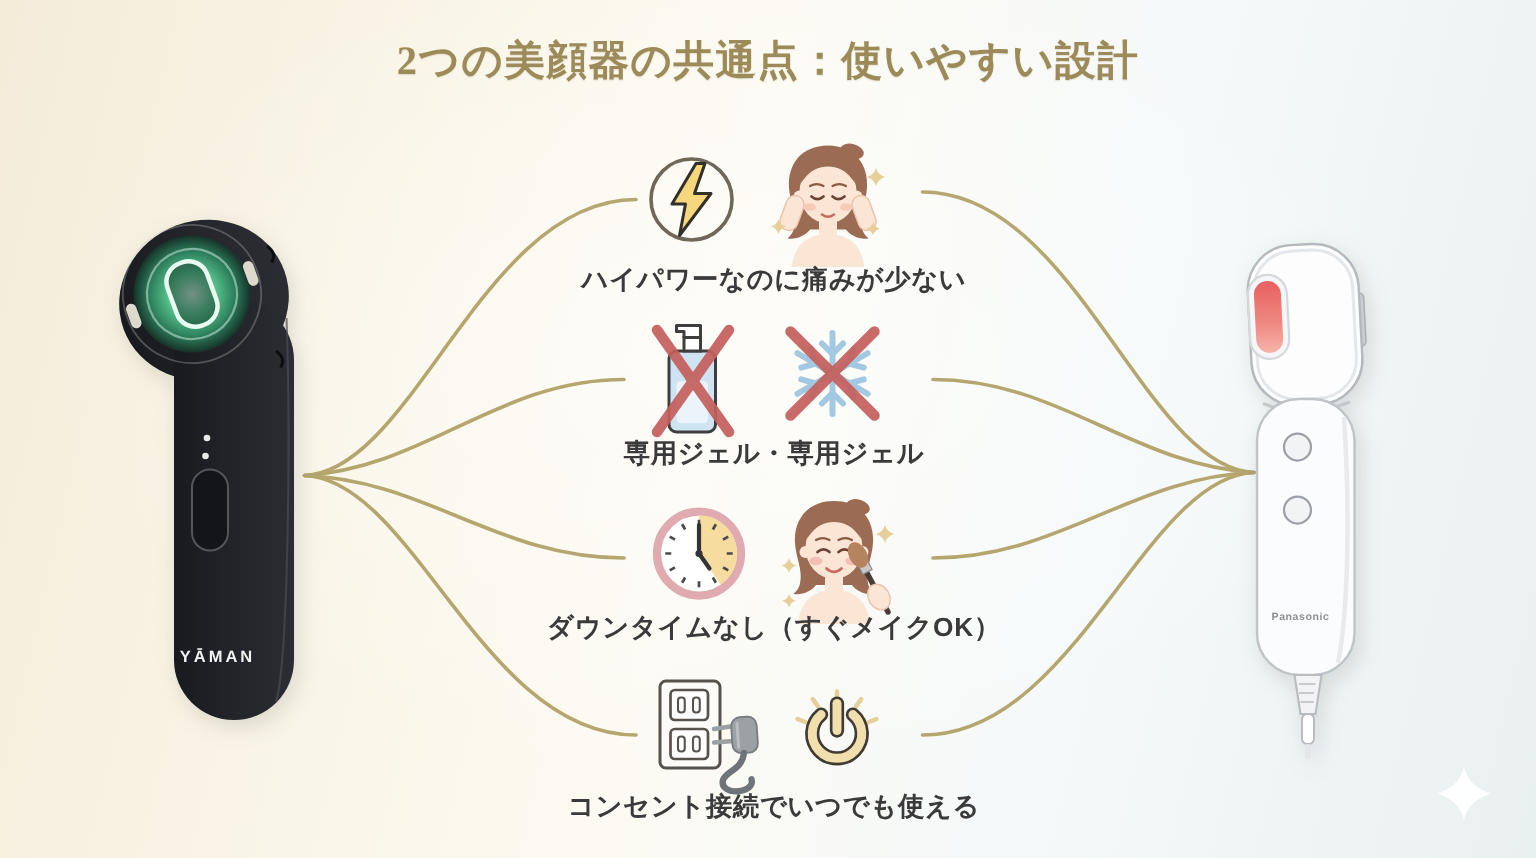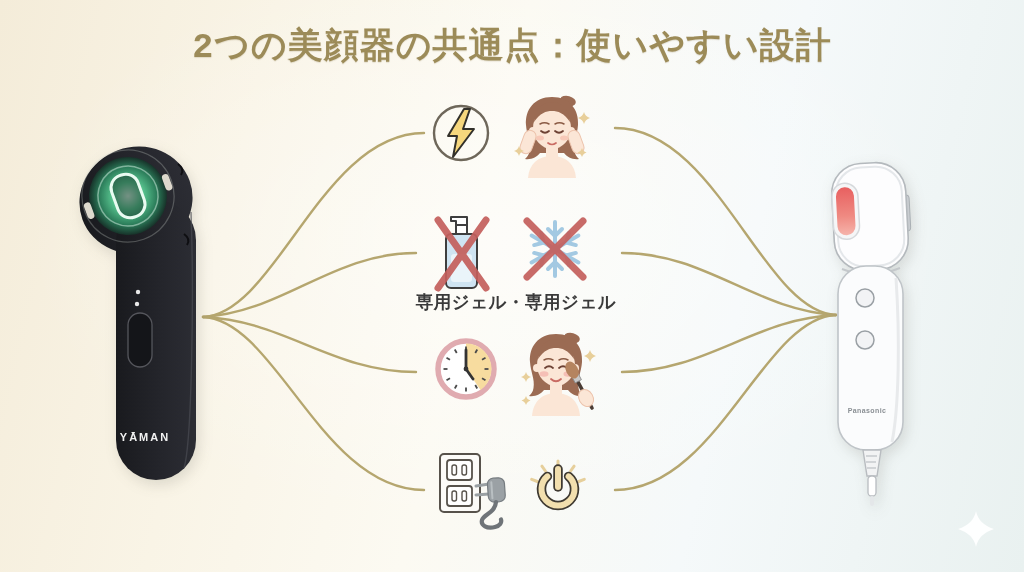--- a/index.html
+++ b/index.html
@@ -6,22 +6,22 @@
   .canvas{
     position:relative;width:1024px;height:572px;overflow:hidden;
     background:
       radial-gradient(ellipse at 48% 42%, rgba(255,255,255,.5), rgba(255,255,255,0) 62%),
       linear-gradient(103deg, var(--background-warm,#f4ecd9) 0%, #f9f4e6 24%, #fcfaf2 46%, #f5f9fa 70%, var(--background-cool,#e9f1f0) 100%);
     font-family:"Liberation Sans","DejaVu Sans",sans-serif;
   }
   .title{
     position:absolute;top:22px;left:50%;transform:translateX(-50%);
     margin:0;white-space:nowrap;
-    font-family:Liberation Mono, monospace;
-    font-size:35px;font-weight:700;letter-spacing:1px;
+    font-family:Liberation Serif, serif;
+    font-size:27px;font-weight:700;letter-spacing:1px;
     color:var(--title-gold,#9c8b58);
     text-shadow:0 1px 1px rgba(120,100,50,.18);
   }
   .abs{position:absolute;}
   .fan{position:absolute;left:0;top:0;pointer-events:none;}
   .feature-label{
     position:absolute;left:516px;transform:translateX(-50%);
     white-space:nowrap;font-size:17.5px;font-weight:600;
     color:var(--text-dark,#3a3a3a);letter-spacing:.5px;
   }
@@ -276,19 +276,22 @@
       <line x1="7.3" y1="31.5" x2="1.7" y2="29.4"></line>
     </g>
     <g fill="none" stroke-linecap="round">
       <path d="M 38.6,26.4 A 16.5,16.5 0 1 1 17.4,26.4" stroke="#3f3a32" stroke-width="9.5"></path>
       <line x1="28" y1="19" x2="28" y2="37" stroke="#3f3a32" stroke-width="9.5"></line>
       <path d="M 38.6,26.4 A 16.5,16.5 0 1 1 17.4,26.4" stroke="var(--power-gold,#f2dfae)" stroke-width="6"></path>
       <line x1="28" y1="19" x2="28" y2="37" stroke="var(--power-gold,#f2dfae)" stroke-width="6"></line>
     </g>
   </svg>
 
+  <div class="feature-label" style="top:174px;">ハイパワーなのに痛みが少ない</div>
   <div class="feature-label" style="top:290px;">専用ジェル・専用ジェル</div>
+  <div class="feature-label" style="top:406px;">ダウンタイムなし（すぐメイクOK）</div>
+  <div class="feature-label" style="top:525px;">コンセント接続でいつでも使える</div>
 
   <svg class="abs" style="left:956px;top:509px;" width="40" height="40" viewBox="0 0 40 40">
     <path d="M 20,2 Q 22.5,15 38,20 Q 22.5,25 20,38 Q 17.5,25 2,20 Q 17.5,15 20,2" fill="#ffffff" opacity=".95"></path>
   </svg>
 
 </div>
 
 </body></html>

